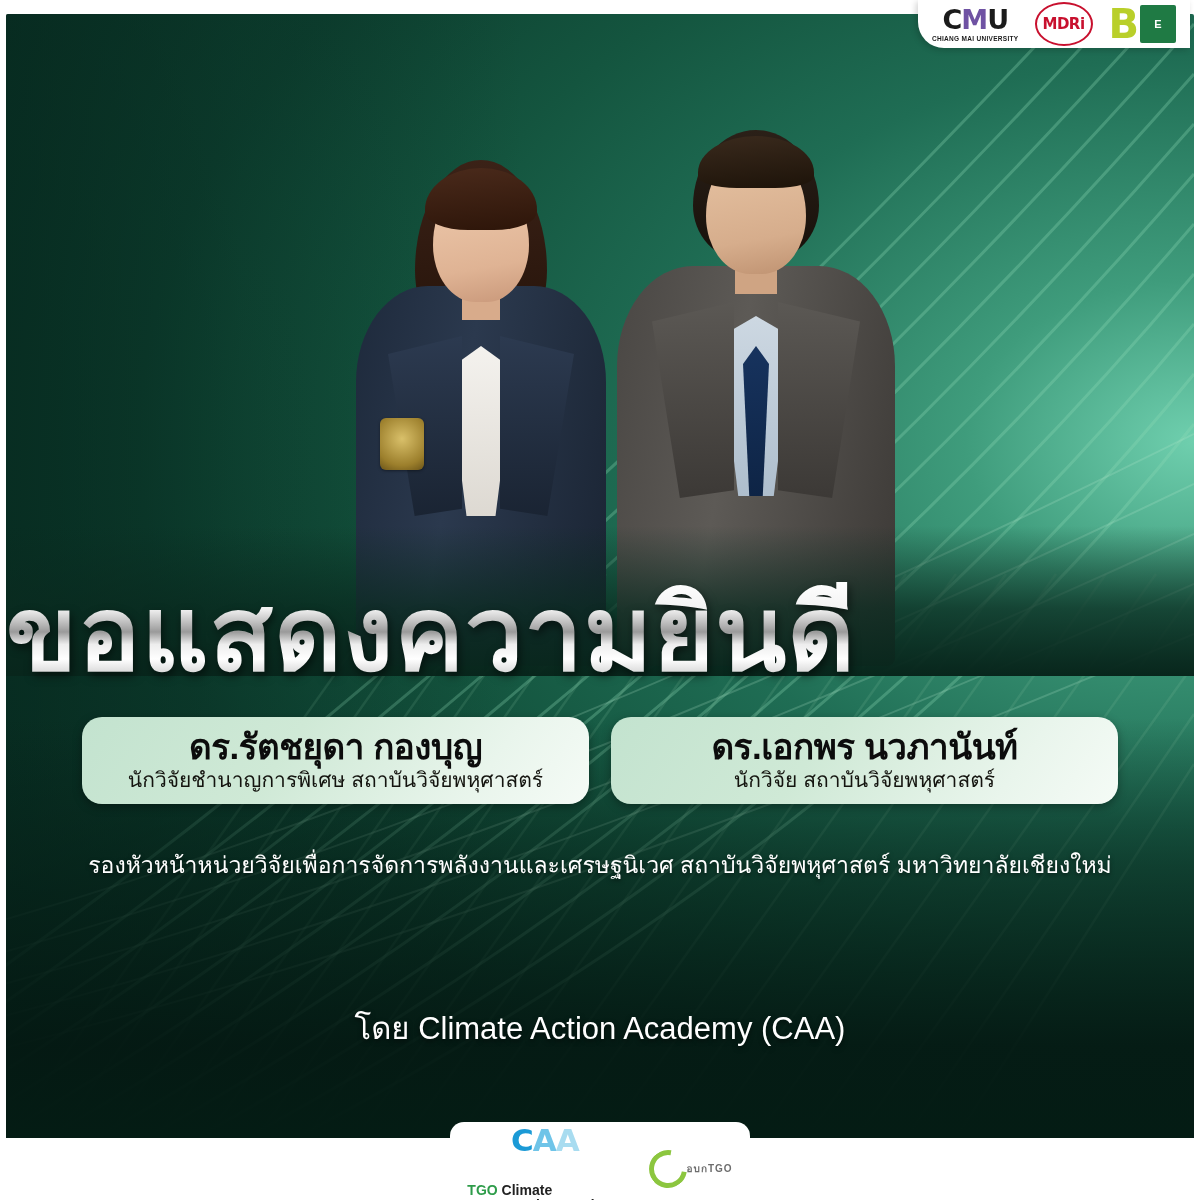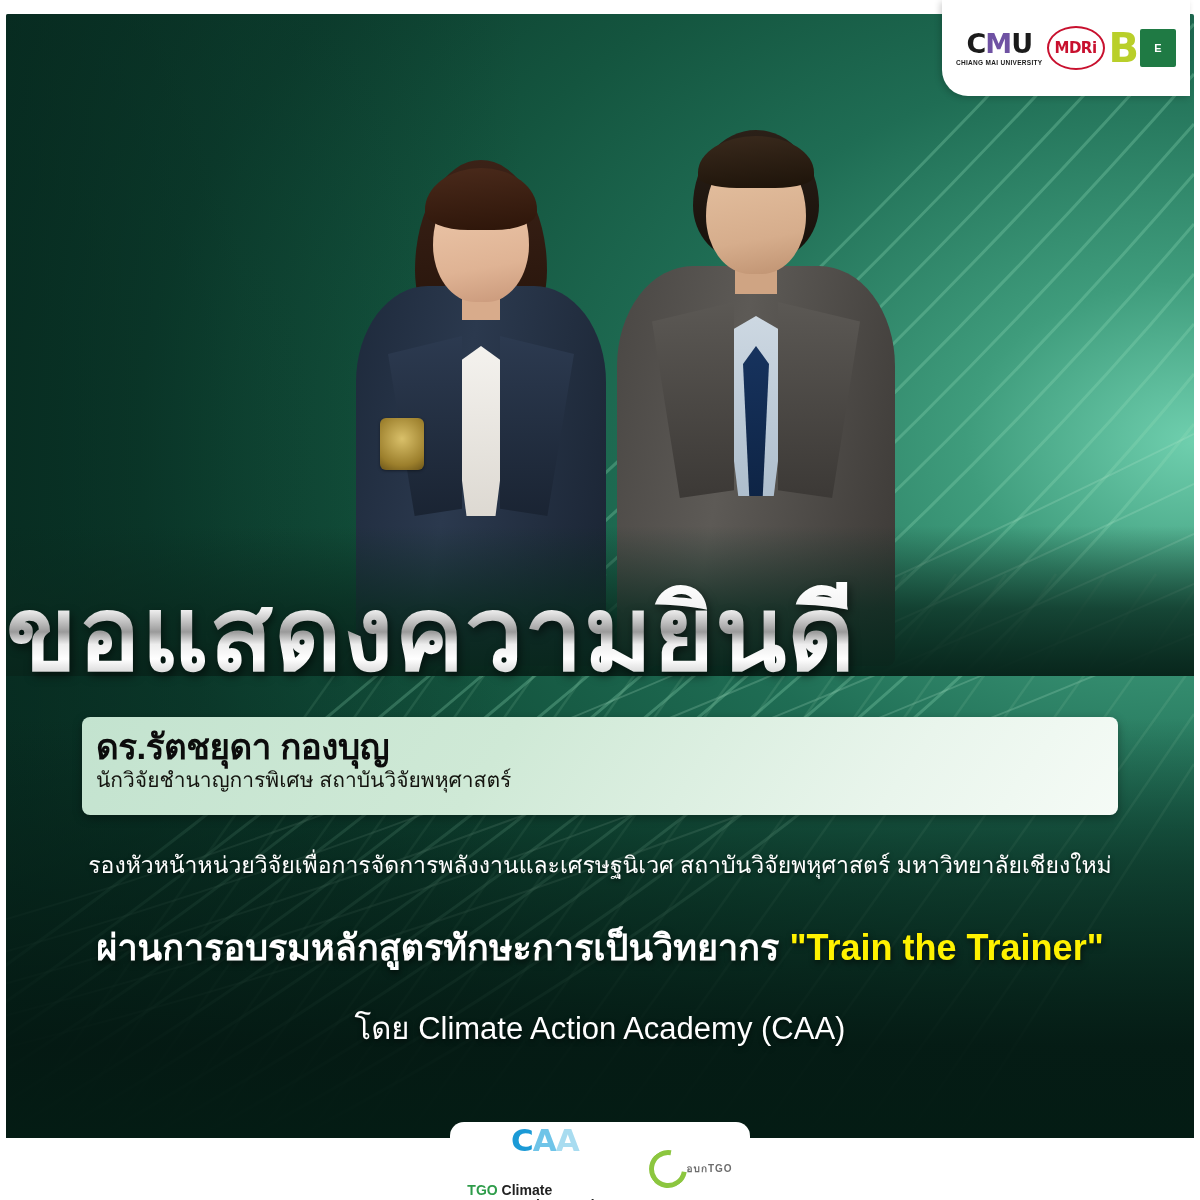--- a/index.html
+++ b/index.html
@@ -58,25 +58,25 @@
     width: 520px;
     background: linear-gradient(90deg, rgba(6,40,30,0.70) 0%, rgba(6,40,30,0.25) 45%, rgba(6,40,30,0) 100%);
     pointer-events: none;
   }
 
   
   .top-logos {
     position: absolute;
     right: 10px;
     top: 0;
-    height: 60px;
+    height: 48px;
     display: flex;
     align-items: center;
-    gap: 4px;
-    padding: 18px 14px;
+    gap: 16px;
+    padding: 0 14px;
     background: #ffffff;
     border-radius: 0 0 0 26px;
     box-shadow: -2px 2px 6px rgba(0,0,0,0.18);
     z-index: 8;
   }
   .logo-cmu { display: flex; flex-direction: column; align-items: center; line-height: 1; }
   .logo-cmu .cmu-word {
     font-size: 27px; font-weight: bold; letter-spacing: -1px;
     font-family: "DejaVu Sans", sans-serif;
   }
@@ -254,22 +254,23 @@
     position: absolute;
     left: 76px; right: 76px;
     top: 703px;
     display: flex;
     gap: 22px;
     z-index: 7;
   }
   .card {
     flex: 1;
     background: linear-gradient(125deg, #c3e3cf 0%, #cfe9d6 40%, #e9f5ec 78%, #f5fbf6 100%);
-    border-radius: 8px;
-    padding: 10px 14px 23px;
+    border-radius: 20px;
+    padding: 10px 14px 12px;
+    text-align: center;
     box-shadow: 0 3px 10px rgba(0,0,0,0.35);
   }
   .card-name {
     font-size: 35px;
     font-weight: bold;
     color: #0c0c0c;
     line-height: 1.12;
     letter-spacing: -0.5px;
   }
   .card-role {
@@ -448,28 +449,28 @@
 
     <div class="vignette-bottom"></div>
 
     <div class="headline">ขอแสดงความยินดี</div>
 
     <div class="cards">
       <div class="card">
         <div class="card-name">ดร.รัตชยุดา กองบุญ</div>
         <div class="card-role">นักวิจัยชำนาญการพิเศษ สถาบันวิจัยพหุศาสตร์</div>
       </div>
+      <div class="card">
+        <div class="card-name">ดร.เอกพร นวภานันท์</div>
+        <div class="card-role">นักวิจัย สถาบันวิจัยพหุศาสตร์</div>
+      </div>
     </div>
 
     <div class="affil">รองหัวหน้าหน่วยวิจัยเพื่อการจัดการพลังงานและเศรษฐนิเวศ สถาบันวิจัยพหุศาสตร์ มหาวิทยาลัยเชียงใหม่</div>
 
-    <div class="course">
-      <span>ผ่านการอบรมหลักสูตรทักษะการเป็นวิทยากร</span>
-      <span class="en">"Train the Trainer"</span>
-    </div>
 
     <div class="detail">
       <div>โดย Climate Action Academy (CAA)</div>
     </div>
 
   </div>
 
   <div class="top-logos">
     <div class="logo-cmu">
       <div class="cmu-word">

